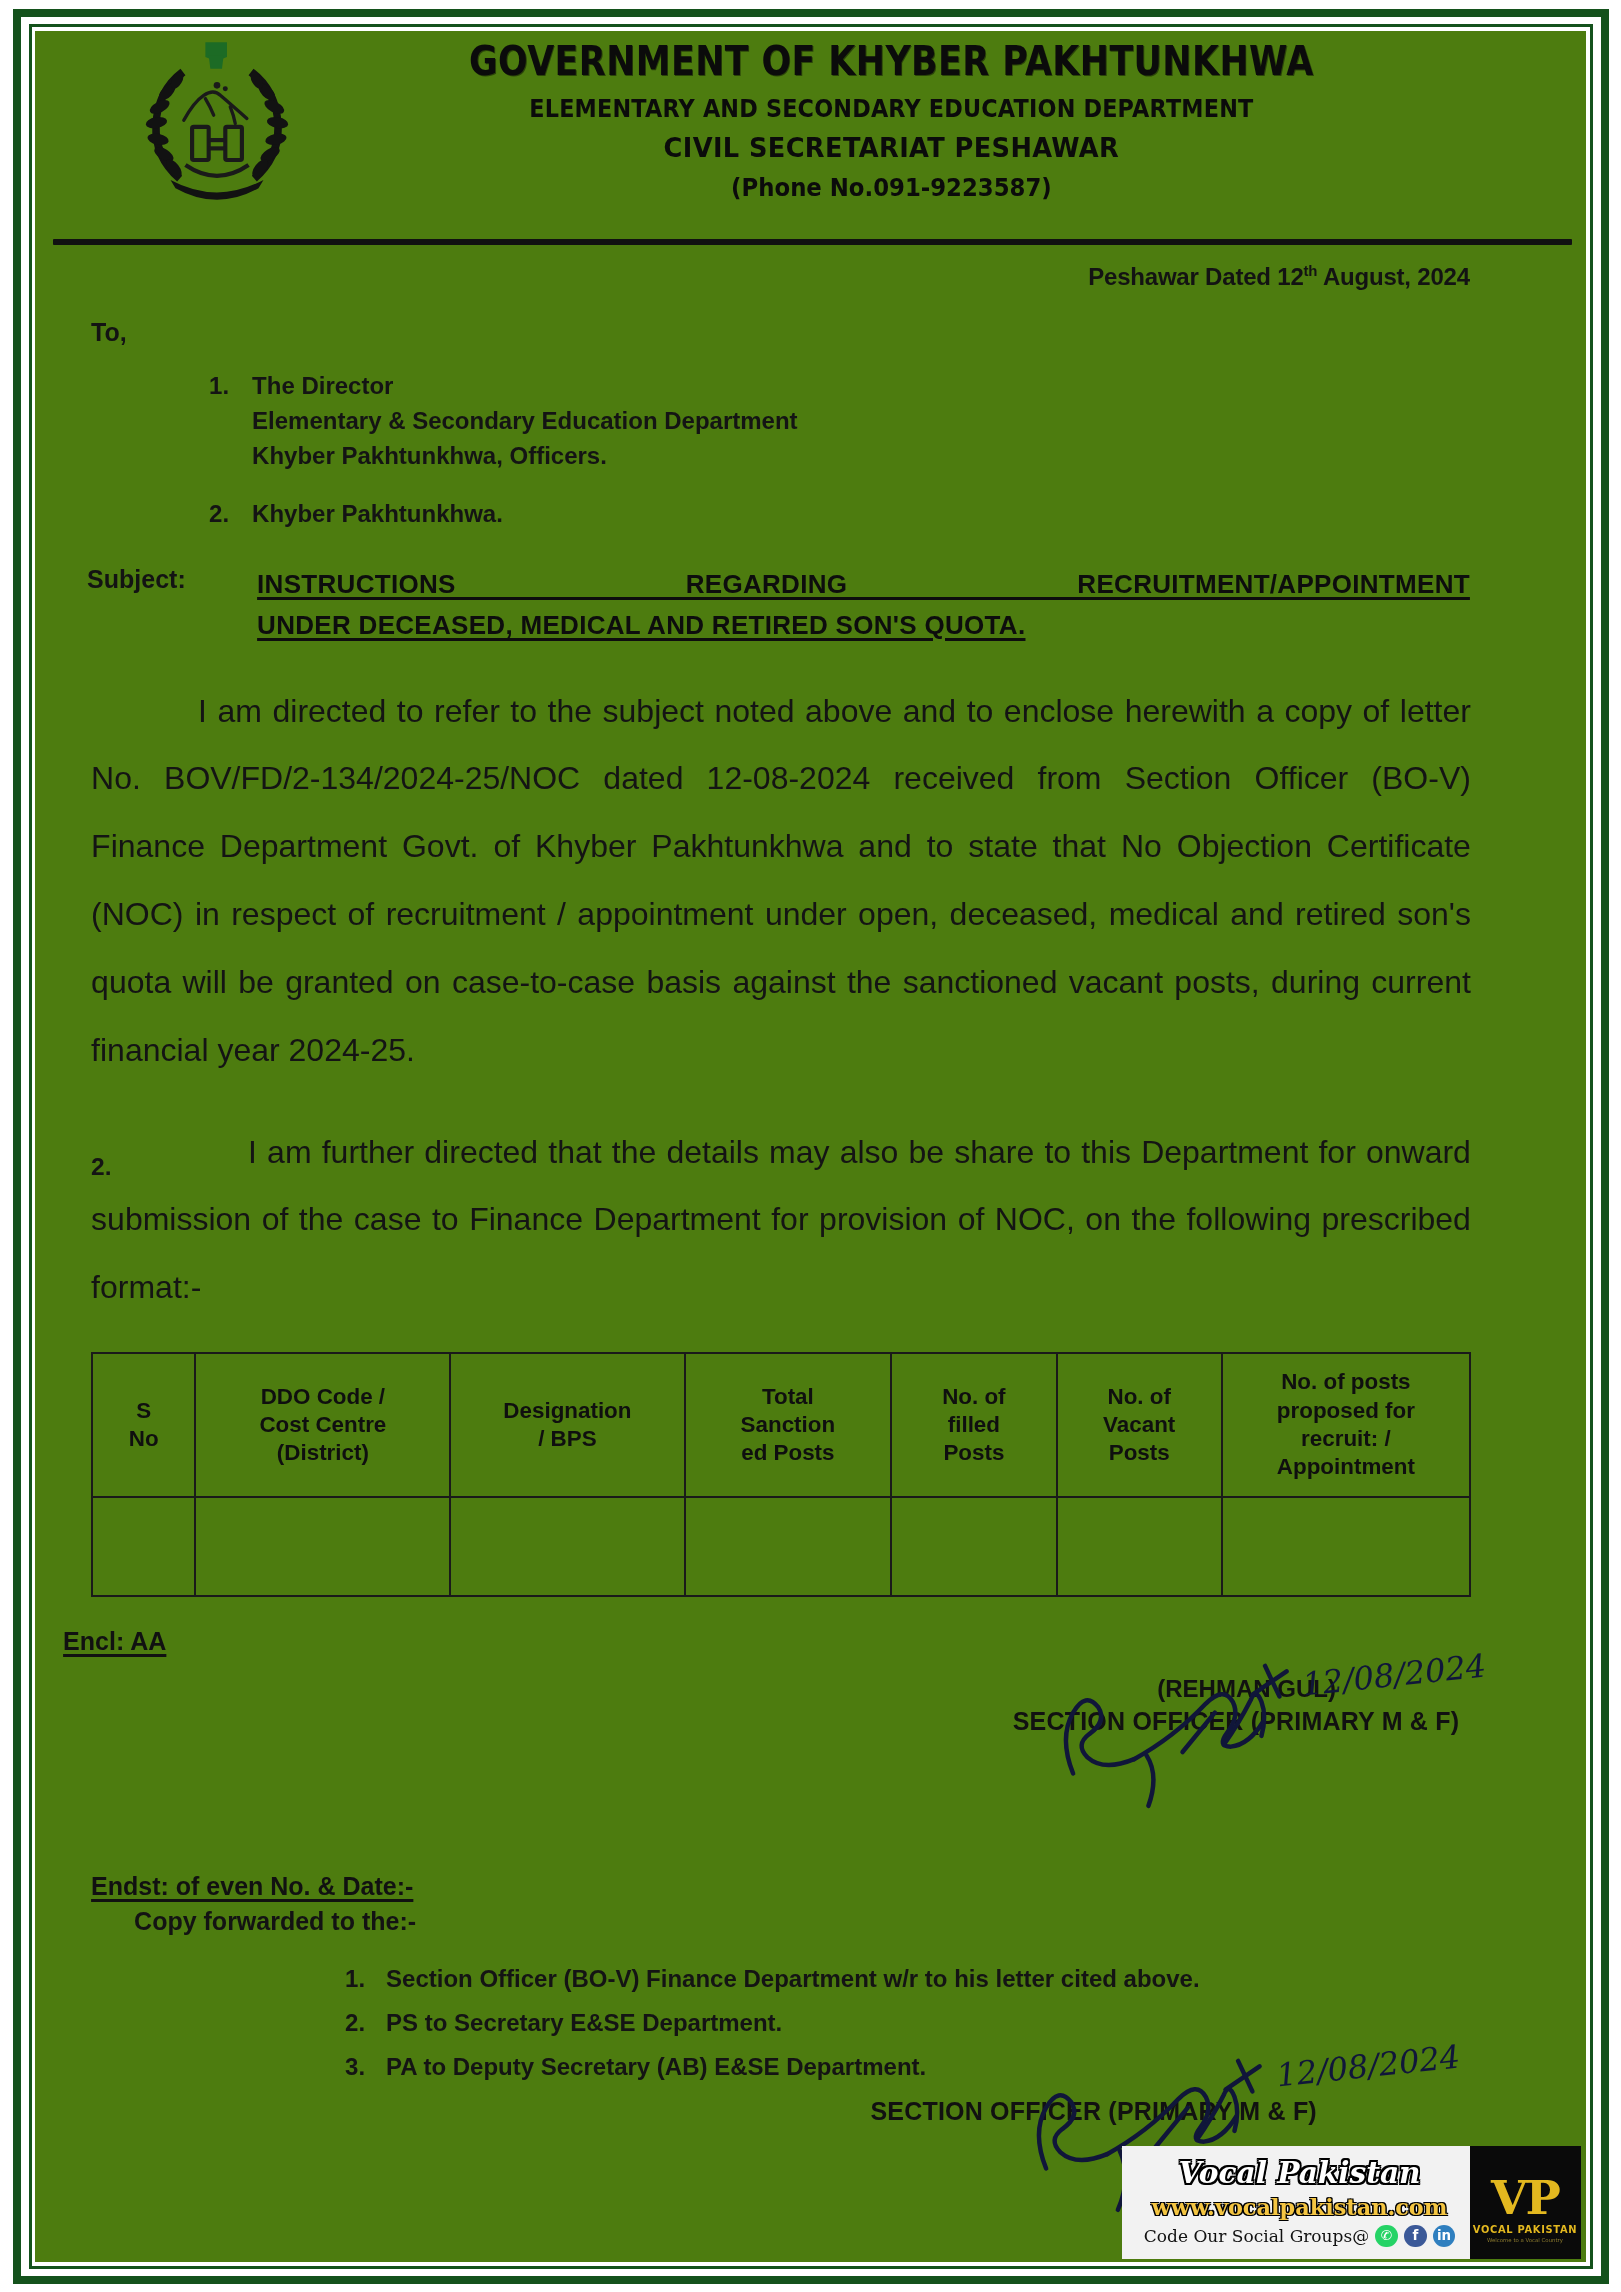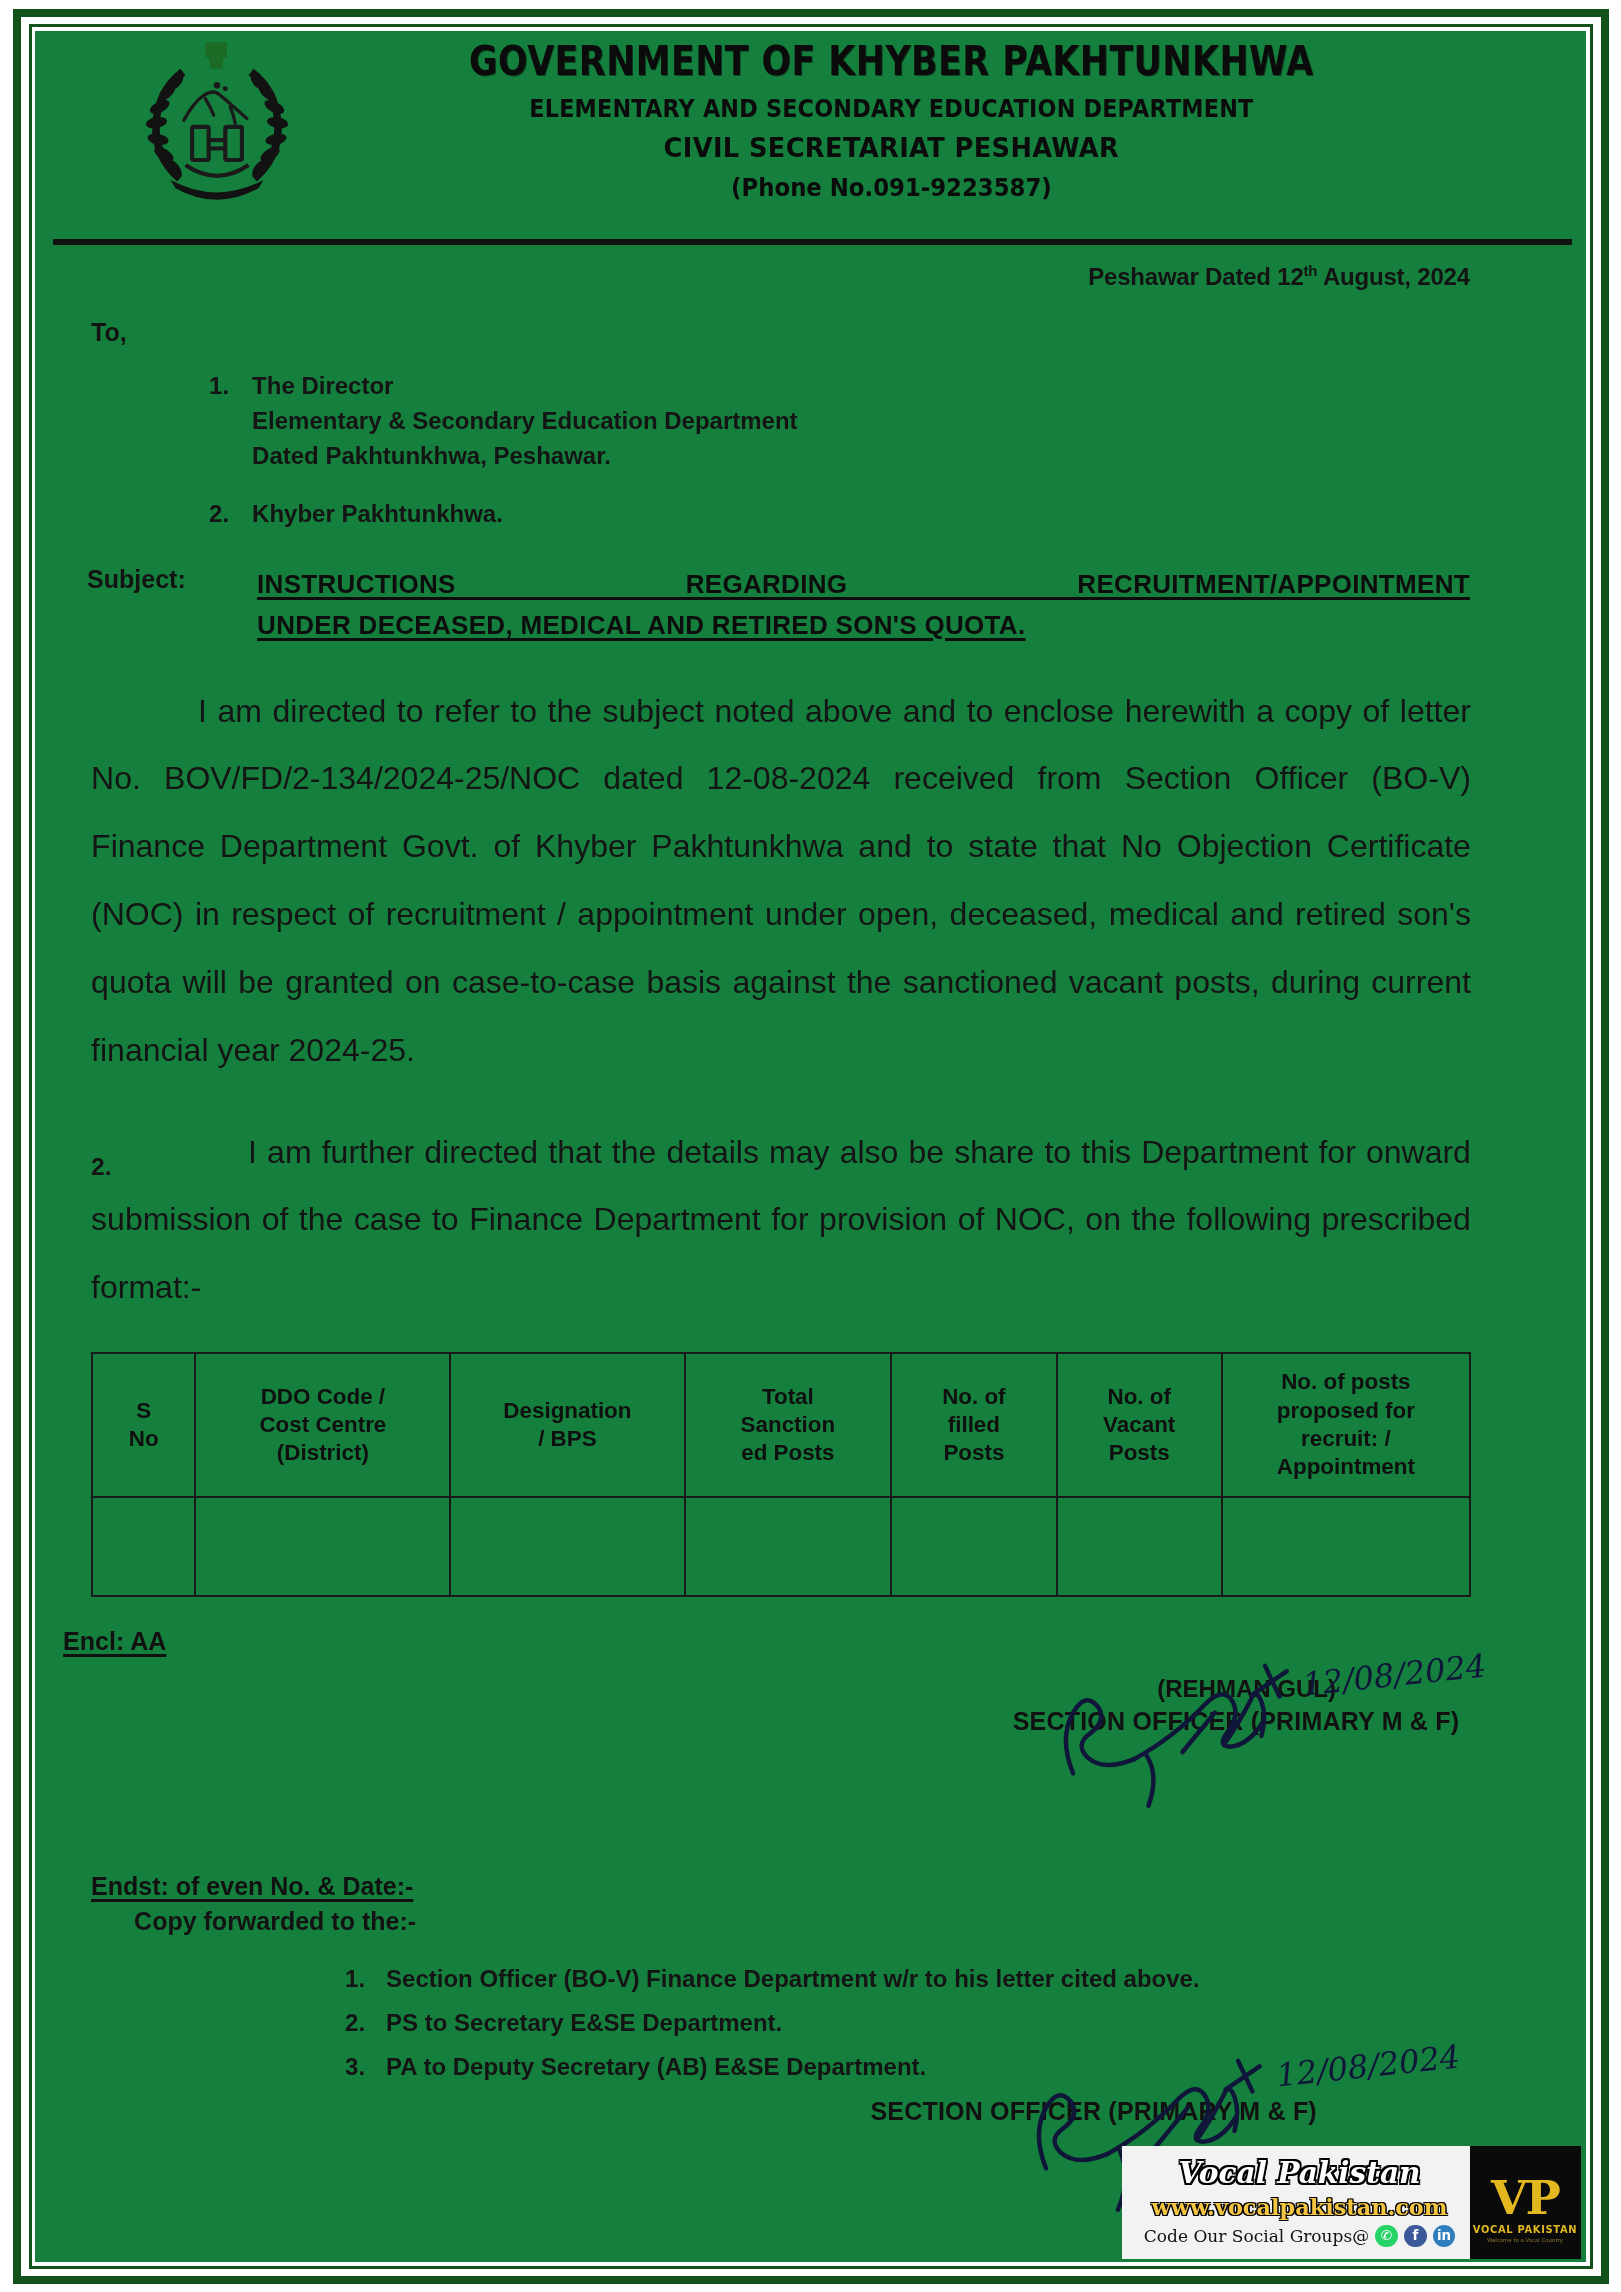--- a/index.html
+++ b/index.html
@@ -24,21 +24,21 @@
   }
   .page-frame-inner {
     position: absolute;
     left: 8px; top: 7.2px; right: 8px; bottom: 7.2px;
     border: 3.6px solid #14521c;
     background: #ffffff;
   }
   .sheet {
     position: absolute;
     left: 3.6px; top: 3.6px; right: 3.6px; bottom: 3.6px;
-    background: #15803d;
+    background: #4d7c0f;
     overflow: hidden;
   }
 
   
   .letterhead {
     position: relative;
     height: 215px;
     padding-left: 18px;
   }
   .crest {
@@ -521,21 +521,21 @@
   <div class="refblock">
     <div class="refdate"><span>Peshawar Dated 12</span><sup>th</sup><span> August, 2024</span></div>
   </div>
 
   <div class="to-label">To,</div>
   <ul class="addr-list">
     <li class="addr-item">
       <span class="num">1.</span>
       <span class="l">The Director</span>
       <span class="l">Elementary &amp; Secondary Education Department</span>
-      <span class="l">Dated Pakhtunkhwa, Peshawar.</span>
+      <span class="l">Khyber Pakhtunkhwa, Officers.</span>
     </li>
     <li class="addr-item">
       <span class="num">2.</span>
       <span class="l">Khyber Pakhtunkhwa.</span>
     </li>
   </ul>
 
   <div class="subject-row">
     <div class="subject-label">Subject:</div>
     <div class="subject-text">

